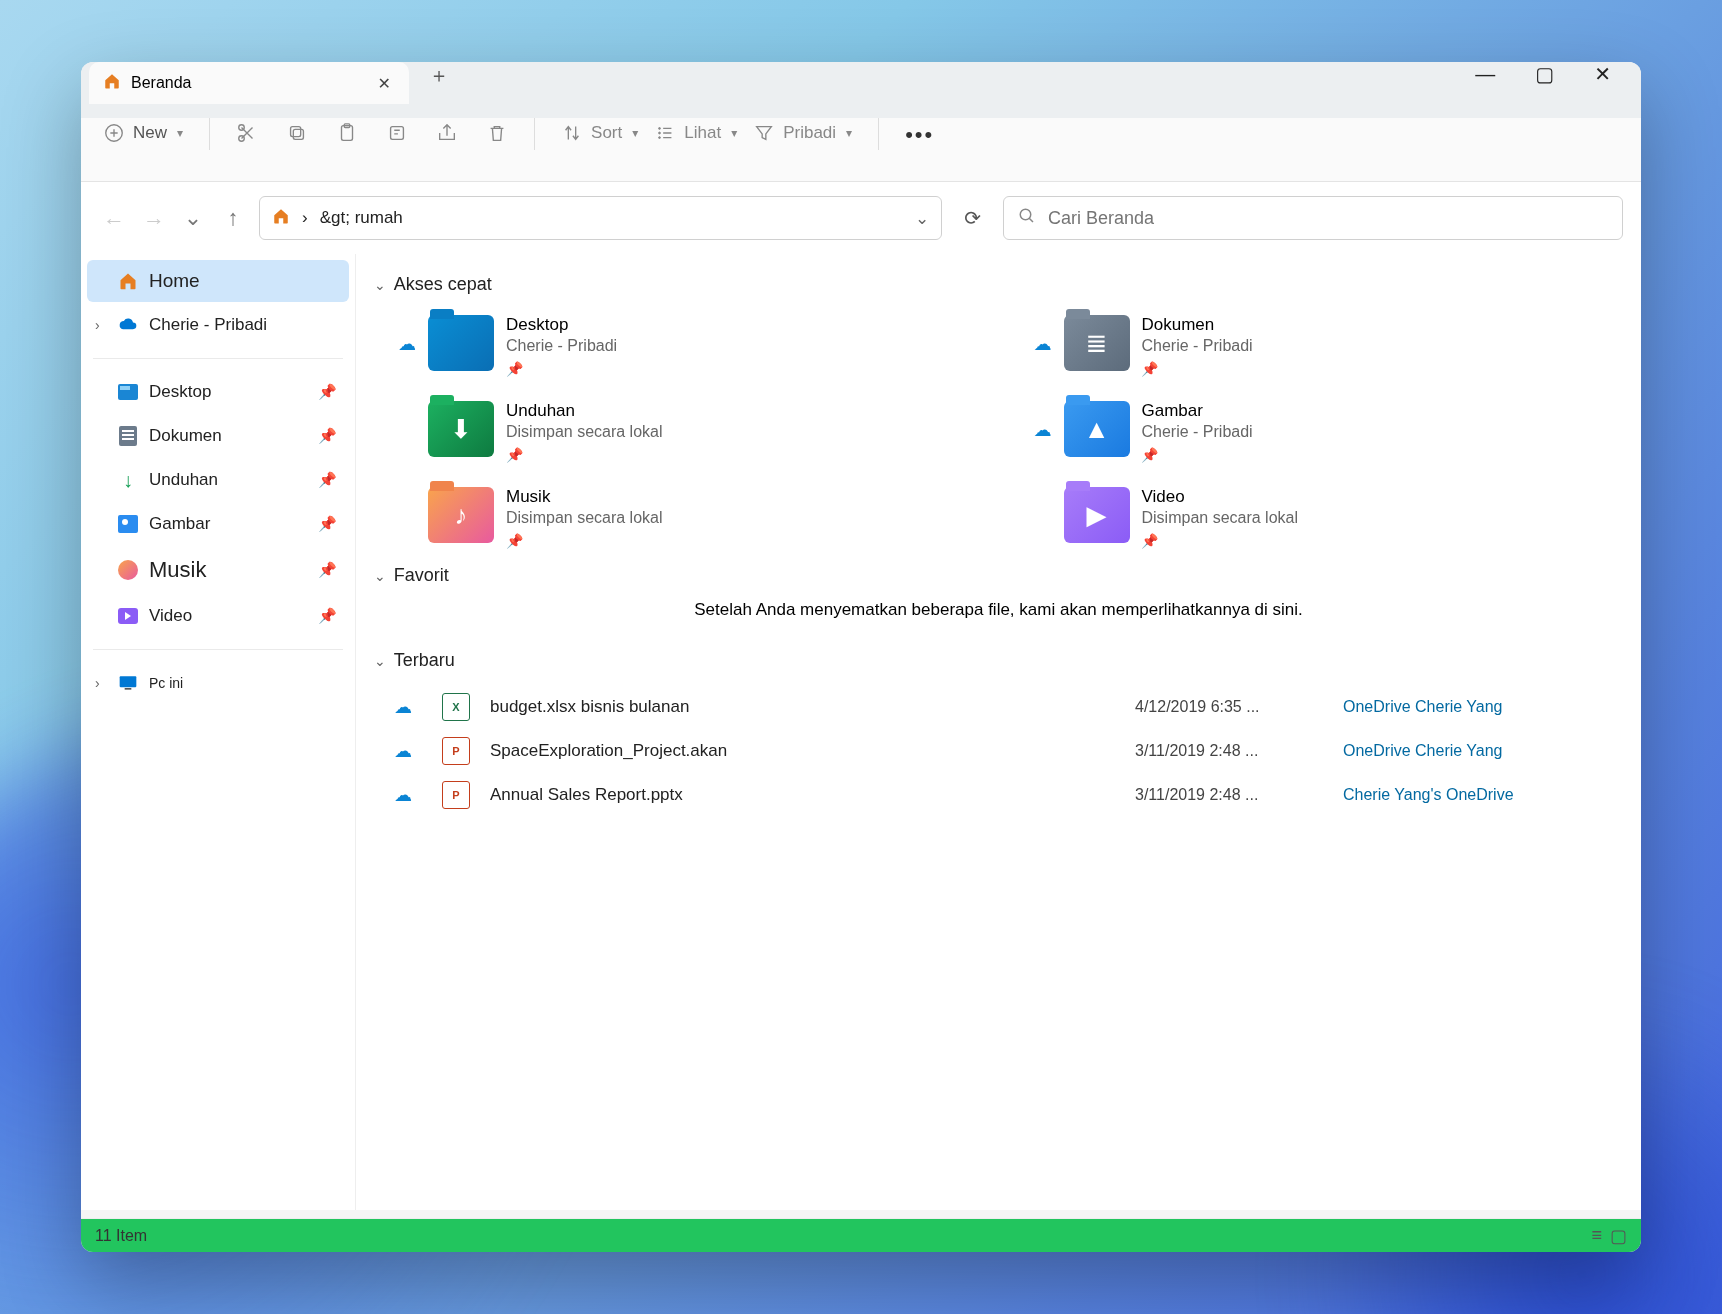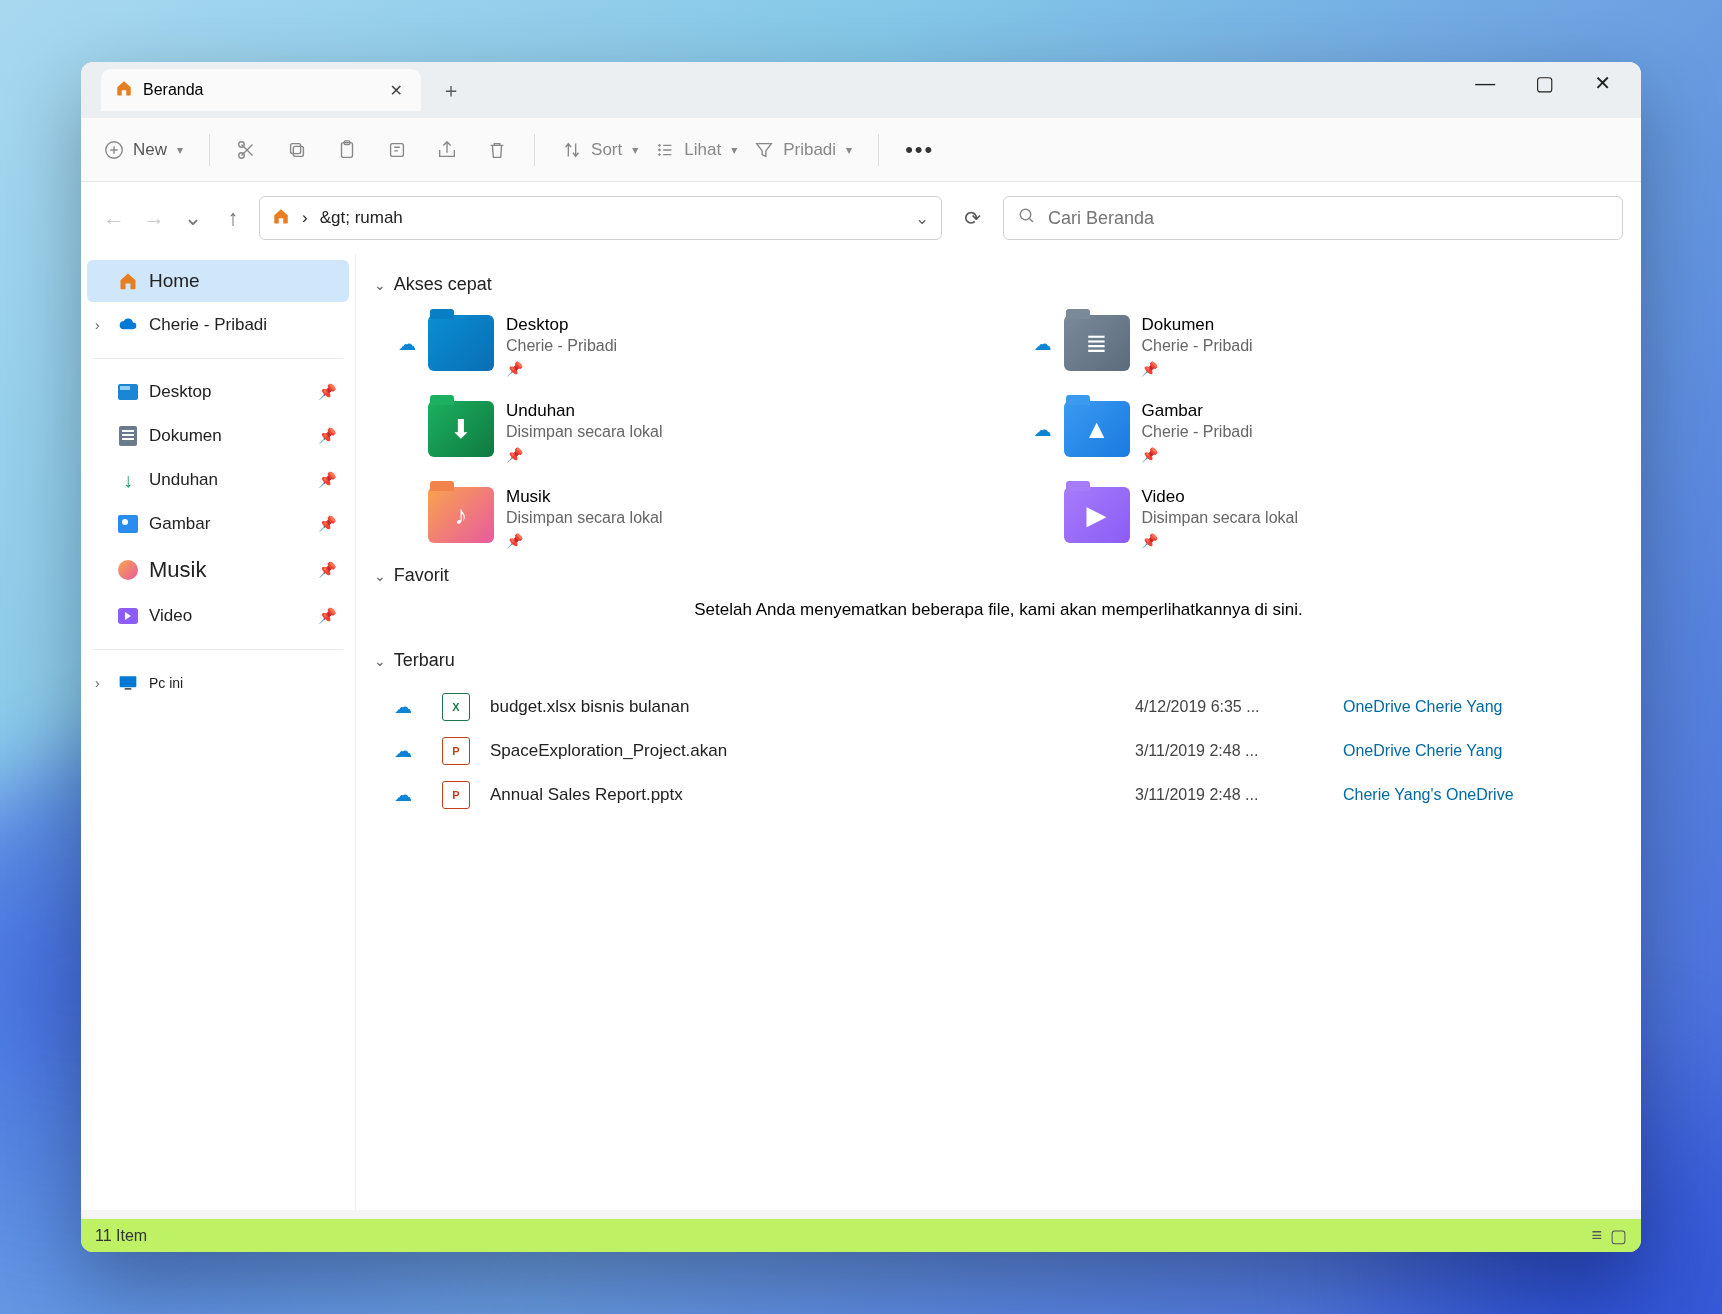--- a/index.html
+++ b/index.html
@@ -47,22 +47,22 @@
       display: flex;
       flex-direction: column;
       overflow: hidden;
     }
 
     
     .titlebar {
       height: 56px;
       background: #eceff1;
       display: flex;
-      align-items: center;
-      padding-left: 20px;
+      align-items: flex-start;
+      padding-left: 8px;
       position: relative;
     }
     .tab {
       background: #fafafa;
       border-radius: 10px 10px 0 0;
       padding: 10px 18px 10px 14px;
       display: flex;
       align-items: center;
       gap: 10px;
       font-size: 16px;
@@ -92,21 +92,21 @@
       color: #222;
     }
     .win-controls span { cursor: pointer; }
 
     
     .toolbar {
       height: 64px;
       background: #fafafa;
       border-bottom: 1px solid #e4e4e4;
       display: flex;
-      align-items: center;
+      align-items: flex-start;
       padding: 0 18px;
       gap: 8px;
     }
     .tb-group { display: flex; align-items: center; gap: 20px; }
     .tb-sep { width: 1px; height: 32px; background: #ddd; margin: 0 14px; }
     .tb-btn {
       display: flex; align-items: center; gap: 8px;
       color: #888; font-size: 17px; cursor: pointer; padding: 4px;
     }
     .tb-btn svg { width: 22px; height: 22px; stroke: #888; fill: none; }
@@ -277,21 +277,21 @@
     .fi-xlsx { background:#fff; border:1px solid #20744a; color:#20744a; font-size:11px; font-weight:bold; }
     .fi-pptx { background:#fff; border:1px solid #c43e1c; color:#c43e1c; font-size:11px; font-weight:bold; }
     .recent-row .name { color:#222; }
     .recent-row .date { color:#444; font-size:16px; }
     .recent-row .loc { color:#0369a1; font-size:16px; }
 
     
     .statusbar {
       height: 34px;
       border-top: 1px solid #eee;
-      background: #bef264;
+      background: #22c55e;
       display: flex;
       align-items: center;
       padding: 0 14px;
       font-size: 16px;
       color: #333;
       margin-top: 8px;
     }
     .status-ctrls { margin-left: auto; display: flex; gap: 8px; color: #555; }
     .status-ctrls span { cursor: pointer; font-size: 18px; }
   </style>

